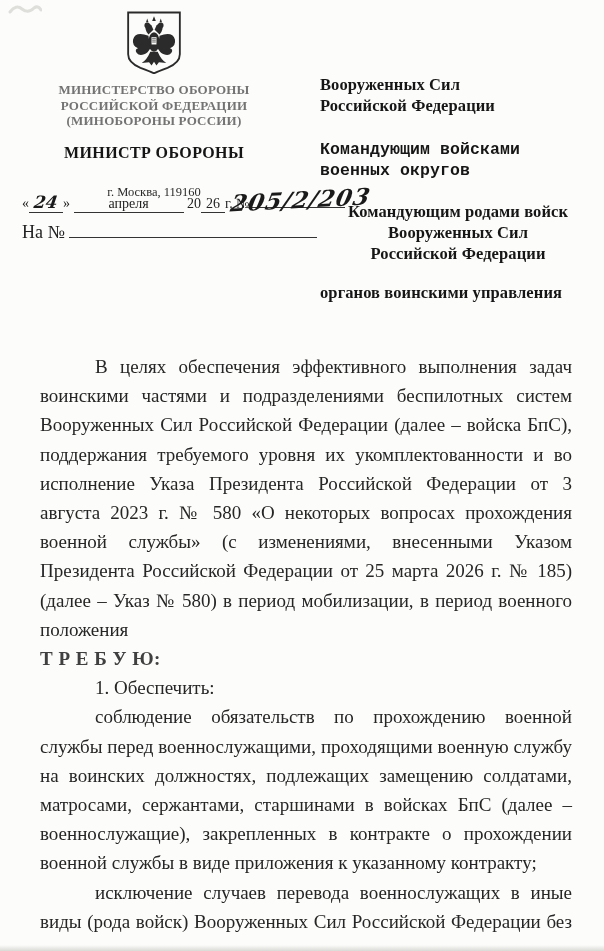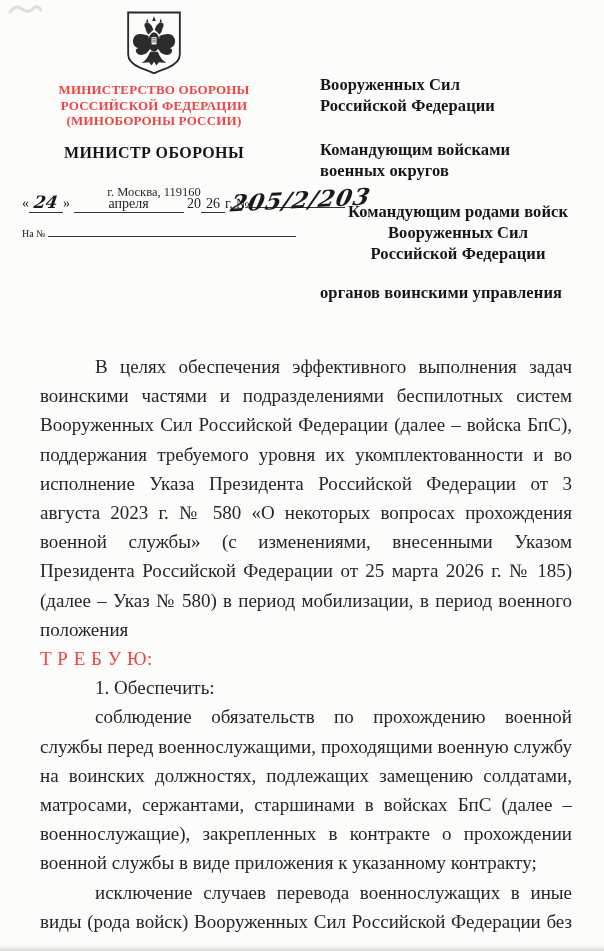--- a/index.html
+++ b/index.html
@@ -25,21 +25,21 @@
   }
 
   
   .left-col{
     position:absolute;left:38px;top:10px;width:232px;
     text-align:center;
   }
   .emblem{display:inline-block;margin-bottom:4px;}
   .org-line{
     font-weight:bold;font-size:13px;line-height:15.5px;
-    letter-spacing:.2px;color:#ef4444;
+    letter-spacing:.2px;color:#737373;
   }
   .minister-title{
     font-weight:bold;font-size:16px;letter-spacing:.4px;
     margin-top:15px;color:#151515;
   }
   .city-line{font-size:12.5px;margin-top:23px;color:#2a2a2a;}
 
   
   .date-line{
     position:absolute;left:22px;top:192px;width:330px;
@@ -51,42 +51,42 @@
     display:inline-block;transform:skewX(-8deg);
   }
   .hand-day{font-size:17px;}
   .u{border-bottom:1.2px solid #333;display:inline-block;text-align:center;}
   .hand-number{
     position:absolute;left:210px;top:-6px;font-size:23px;
     transform:skewX(-14deg) rotate(-3deg);letter-spacing:1px;
   }
   .num-underline{display:inline-block;width:95px;border-bottom:1.2px solid #333;}
   .ref-line{
-    position:absolute;left:22px;top:222px;width:300px;font-size:10px;
+    position:absolute;left:22px;top:222px;width:300px;font-size:18px;
   }
   .ref-underline{display:inline-block;width:248px;border-bottom:1.2px solid #333;height:14px;}
 
   
   .right-col{
     position:absolute;left:320px;top:74px;width:276px;
   }
   .addressee{
     font-weight:bold;font-size:16.5px;line-height:21px;
     color:#161616;margin-bottom:18px;letter-spacing:.1px;
   }
   .addressee div{min-height:21px;}
 
   
   .body-text{
     position:absolute;left:40px;top:352px;width:532px;
     font-size:19px;line-height:29.2px;color:#262626;
     text-align:justify;
   }
   .para{text-indent:55px;margin:0;}
-  .demand{font-weight:normal;letter-spacing:.5px;color:#ef4444;}
+  .demand{font-weight:bold;letter-spacing:.5px;color:#404040;}
   .item{text-indent:55px;}
 </style>
 </head>
 <body>
 
 <div class="page">
 
   <svg class="corner-artifact" width="34" height="18" viewBox="0 0 34 18">
     <path d="M2,10 Q8,2 14,7 Q20,12 26,6 Q30,3 33,8" fill="none" stroke="#9a9a96" stroke-width="3" stroke-linecap="round"></path>
   </svg>
@@ -132,21 +132,21 @@
   <div class="ref-line">
     <span>На №</span>
     <span class="ref-underline"></span>
   </div>
 
   <div class="right-col">
     <div class="addressee">
       <div>Вооруженных Сил</div>
       <div>Российской Федерации</div>
     </div>
-    <div class="addressee" style="margin-top:23px;">
+    <div class="addressee" style="margin-top:23px;font-family:Liberation Mono, monospace;">
       <div>Командующим войсками</div>
       <div>военных округов</div>
     </div>
     <div class="addressee" style="margin-top:20px;text-align:center;">
       <div>Командующим родами войск</div>
       <div>Вооруженных Сил</div>
       <div>Российской Федерации</div>
     </div>
     <div class="addressee" style="margin-top:18px;">
       <div>органов воинскими управления</div>

